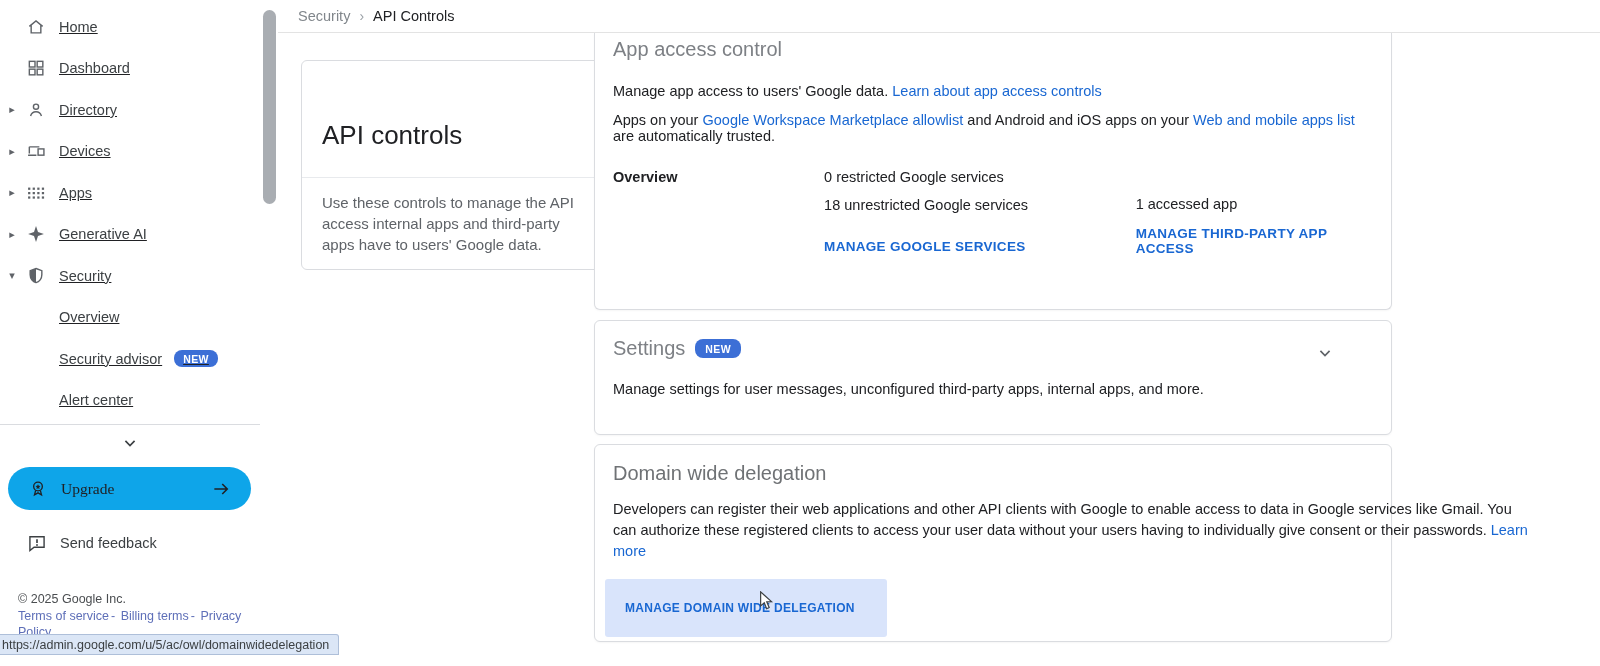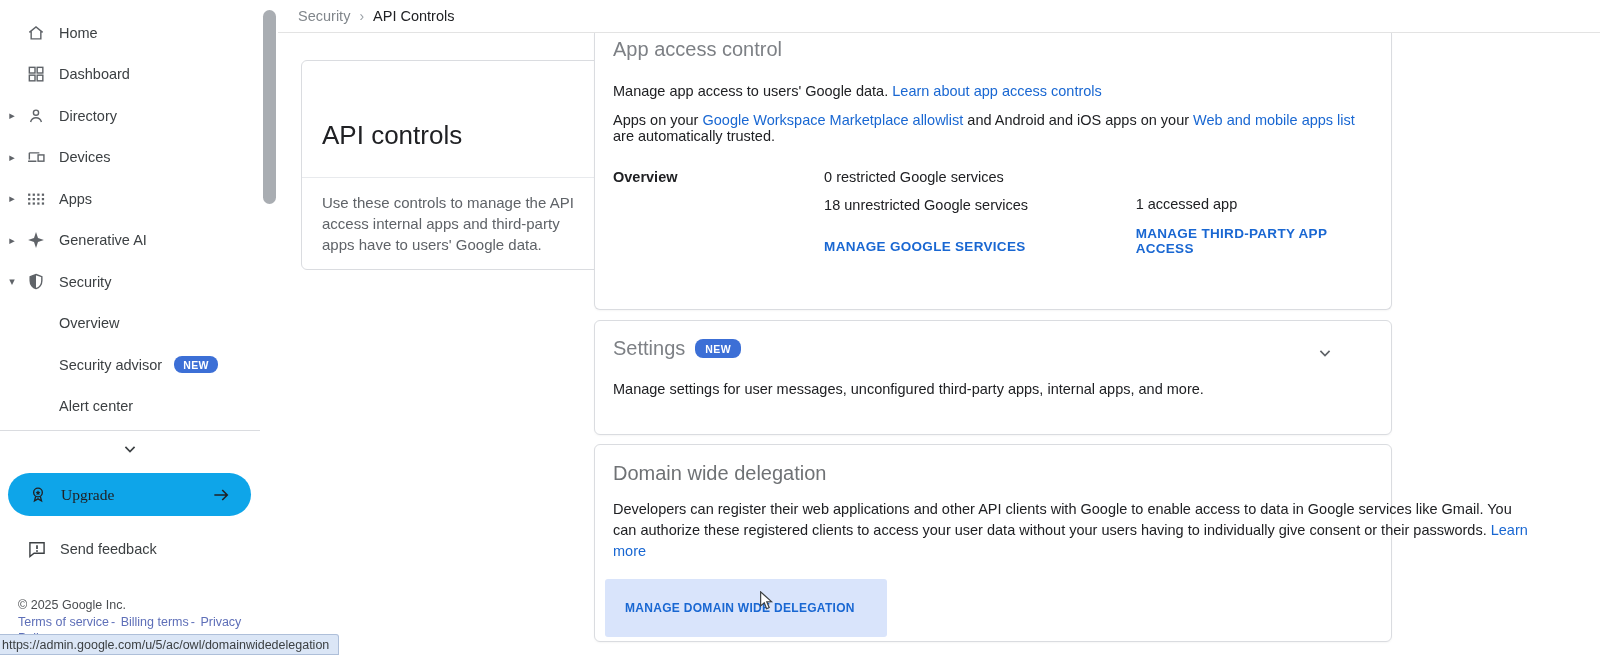--- a/index.html
+++ b/index.html
@@ -9,21 +9,21 @@
   
   .topbar { position:absolute; left:278px; top:0; width:1322px; height:33px;
     border-bottom:1px solid #e3e3e3; background:#fff; display:flex; align-items:center; }
   .breadcrumb { margin-left:20px; font-size:14.5px; display:flex; align-items:center; gap:9px; }
   .crumb-parent { color:#80868b; }
   .crumb-sep { color:#9aa0a6; font-size:14px; }
   .crumb-current { color:#202124; }
 
   
   .sidebar { position:absolute; left:0; top:0; width:278px; height:666px; background:#fff; }
-  .nav { padding-top:12px; }
+  .nav { padding-top:6px;text-decoration:underline; }
   .nav-row { height:41.5px; display:flex; align-items:center; position:relative; cursor:pointer; }
   .expander { position:absolute; left:6px; width:12px; font-size:11px; color:#5f6368; text-align:center; }
   .nav-icon { margin-left:26px; width:20px; height:20px; display:flex; align-items:center; justify-content:center; }
   .nav-icon svg { width:20px; height:20px; }
   .nav-label { margin-left:13px; font-size:14.5px; color:#3c4043; }
   .sub-row { height:41.5px; display:flex; align-items:center; padding-left:59px; cursor:pointer; }
   .sub-label { font-size:14.5px; color:#3c4043; }
   .badge-new { margin-left:12px; background:#3c6fd6; color:#fff; font-size:10.5px; font-weight:bold;
     letter-spacing:.4px; padding:3px 9px 2px; border-radius:8px; }
   .side-divider { border-top:1px solid #dadce0; width:260px; margin-top:3px; }

